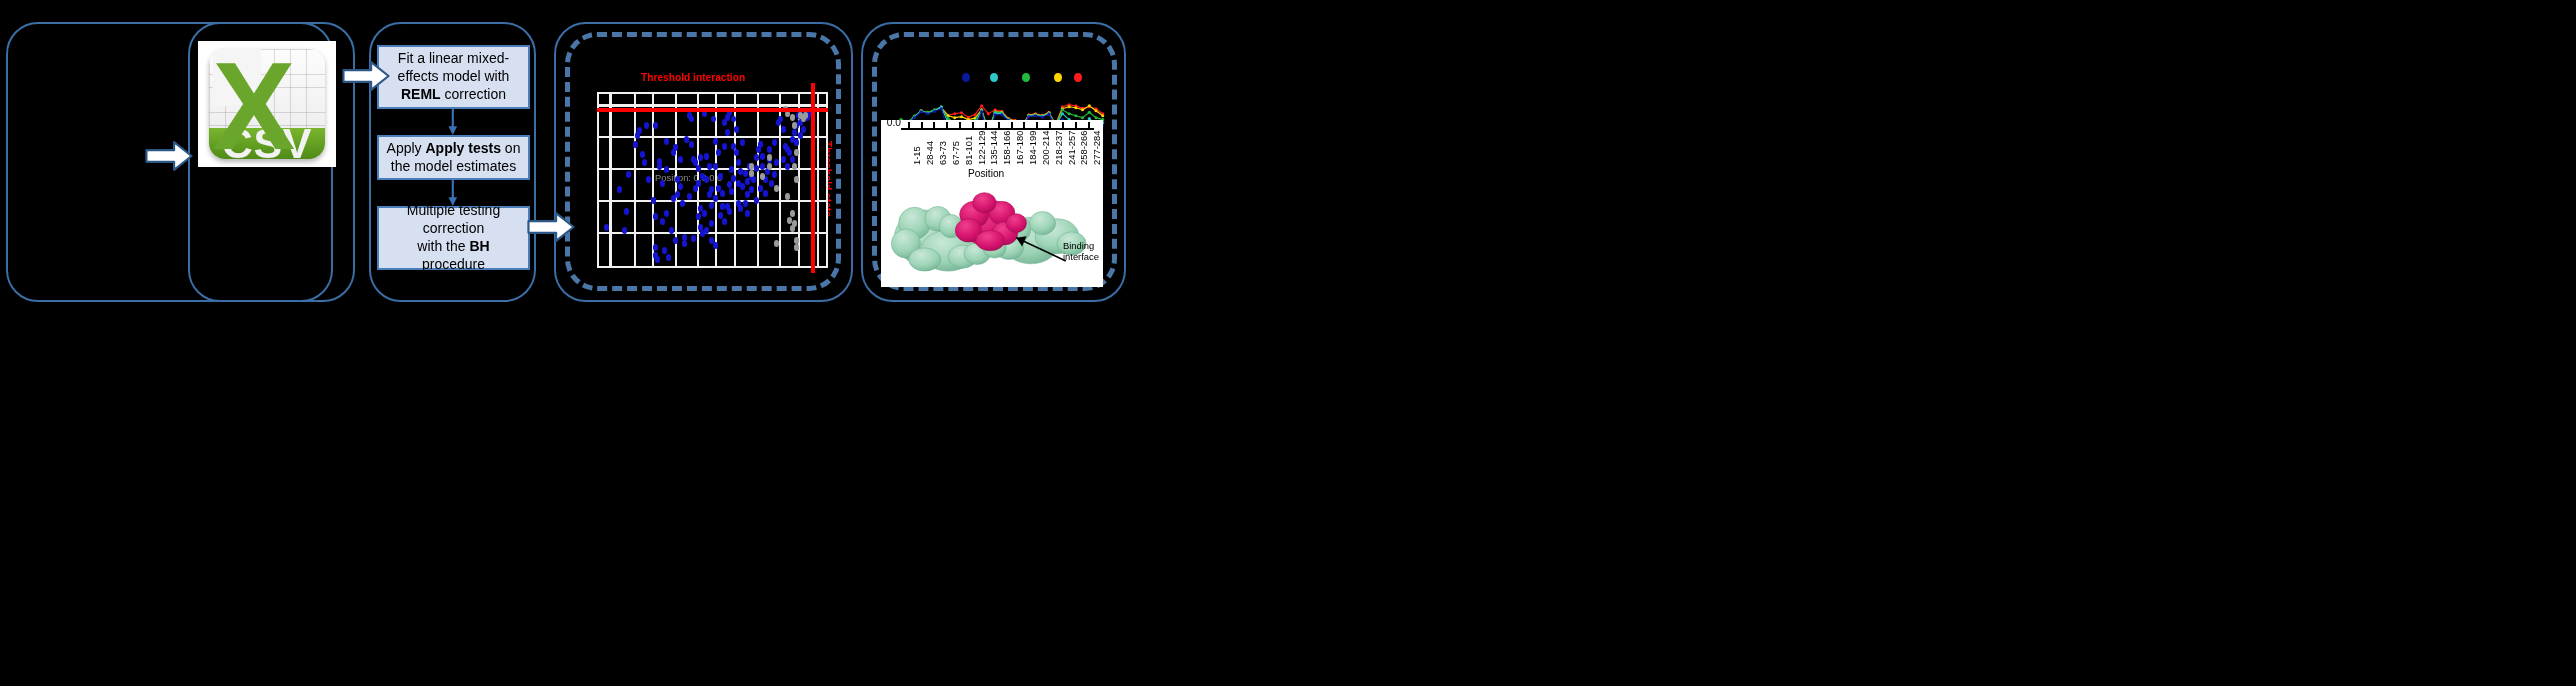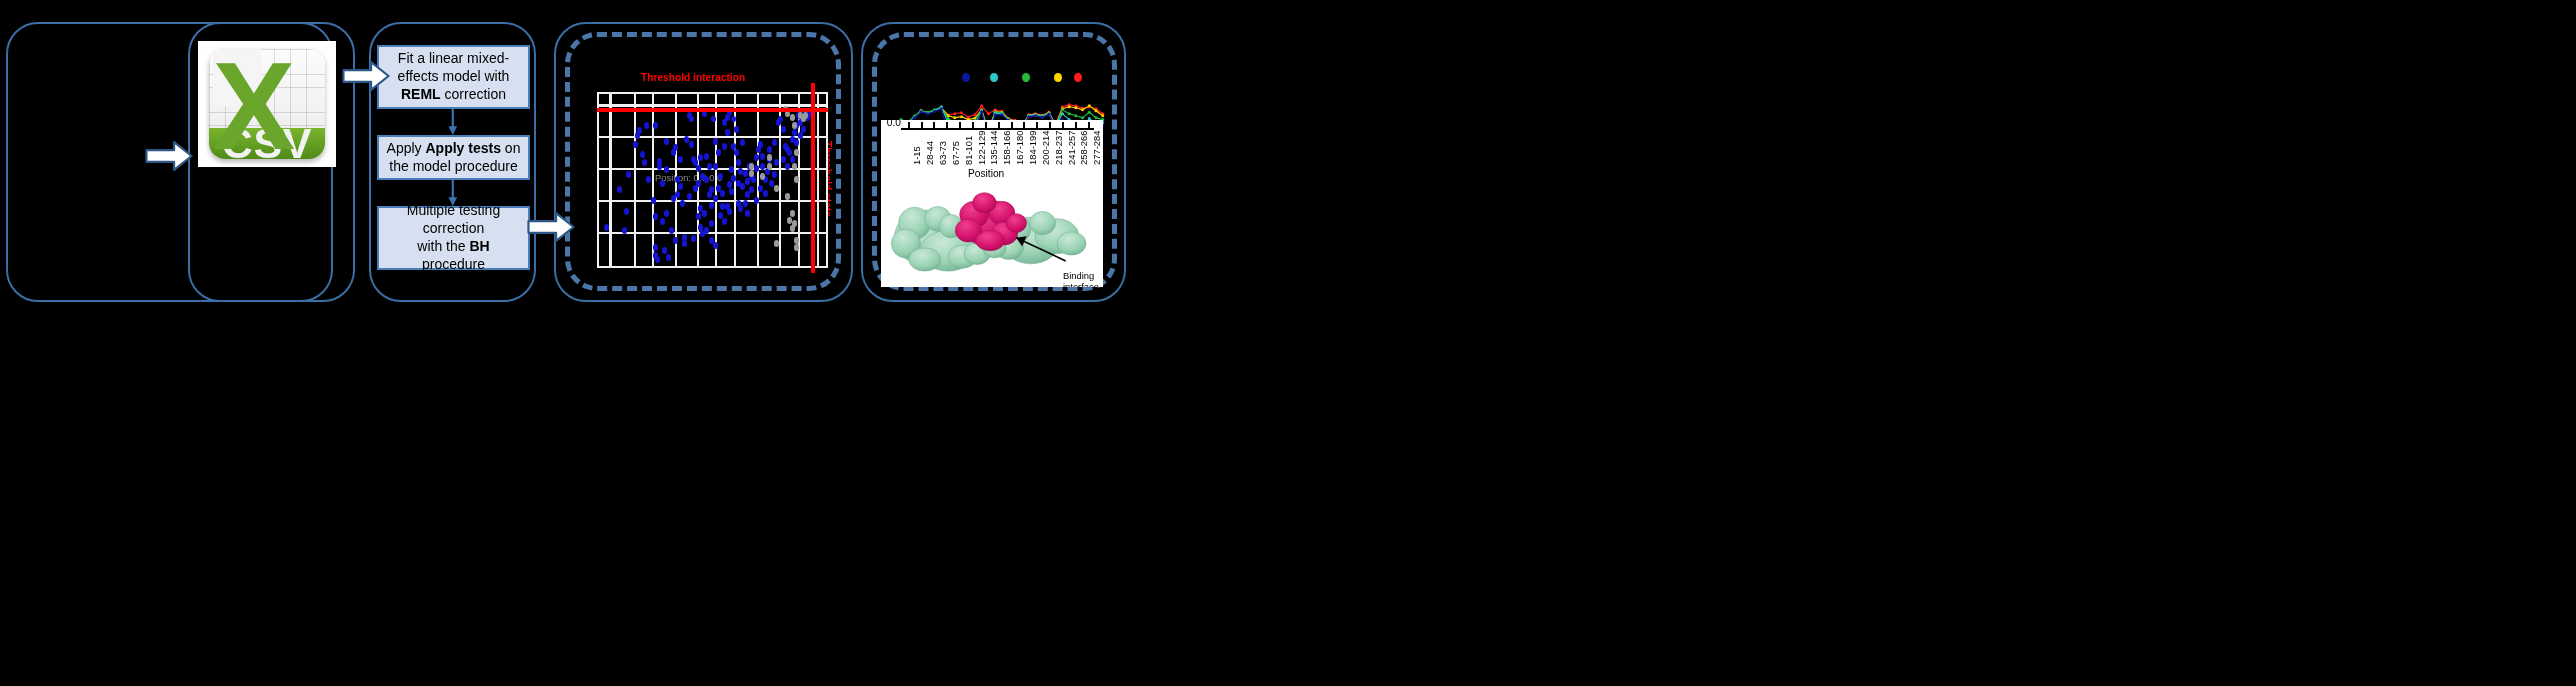--- a/index.html
+++ b/index.html
@@ -229,21 +229,21 @@
 <div class="vconn" style="left:447px; top:109px;">
   <svg width="11.6" height="26" viewBox="0 0 16 36">
     <line x1="8" y1="0" x2="8" y2="26" stroke="#3a72b5" stroke-width="3"></line>
     <polygon points="2,24 14,24 8,36" fill="#3a72b5"></polygon>
   </svg>
 </div>
 
 <div class="procbox" style="left:377px; top:135px; width:153px; height:45px; font-size:14px;">
   <div>
     <span>Apply </span><b>Apply tests</b><span> on</span><br>
-    <span>the model procedure</span>
+    <span>the model estimates</span>
   </div>
 </div>
 
 <div class="vconn" style="left:447px; top:180px;">
   <svg width="11.6" height="26" viewBox="0 0 16 36">
     <line x1="8" y1="0" x2="8" y2="26" stroke="#3a72b5" stroke-width="3"></line>
     <polygon points="2,24 14,24 8,36" fill="#3a72b5"></polygon>
   </svg>
 </div>
 
@@ -730,21 +730,21 @@
       <ellipse cx="120" cy="68" rx="18" ry="16"></ellipse>
       <ellipse cx="170" cy="72" rx="18" ry="16"></ellipse>
       <ellipse cx="150" cy="82" rx="20" ry="14"></ellipse>
       <ellipse cx="186" cy="58" rx="14" ry="13"></ellipse>
     </g>
 
     <line x1="254" y1="110" x2="186" y2="78" stroke="#000000" stroke-width="2.2"></line>
     <polygon points="186,78 200,76 194,90" fill="#000000"></polygon>
   </svg>
 
-  <div class="annot" style="left:182px; top:150px; font-size:9.4px;">
+  <div class="annot" style="left:182px; top:120px; font-size:9.4px;">
     <span>Binding</span><br>
     <span>interface</span>
   </div>
 </div>
 
 <div class="blockarrow" style="left:145px; top:140px;">
   <svg width="48" height="32" viewBox="0 0 66 44">
     <polygon points="2,14 40,14 40,3 64,22 40,41 40,30 2,30" fill="#ffffff" stroke="#2c5887" stroke-width="3" stroke-linejoin="round"></polygon>
   </svg>
 </div>

